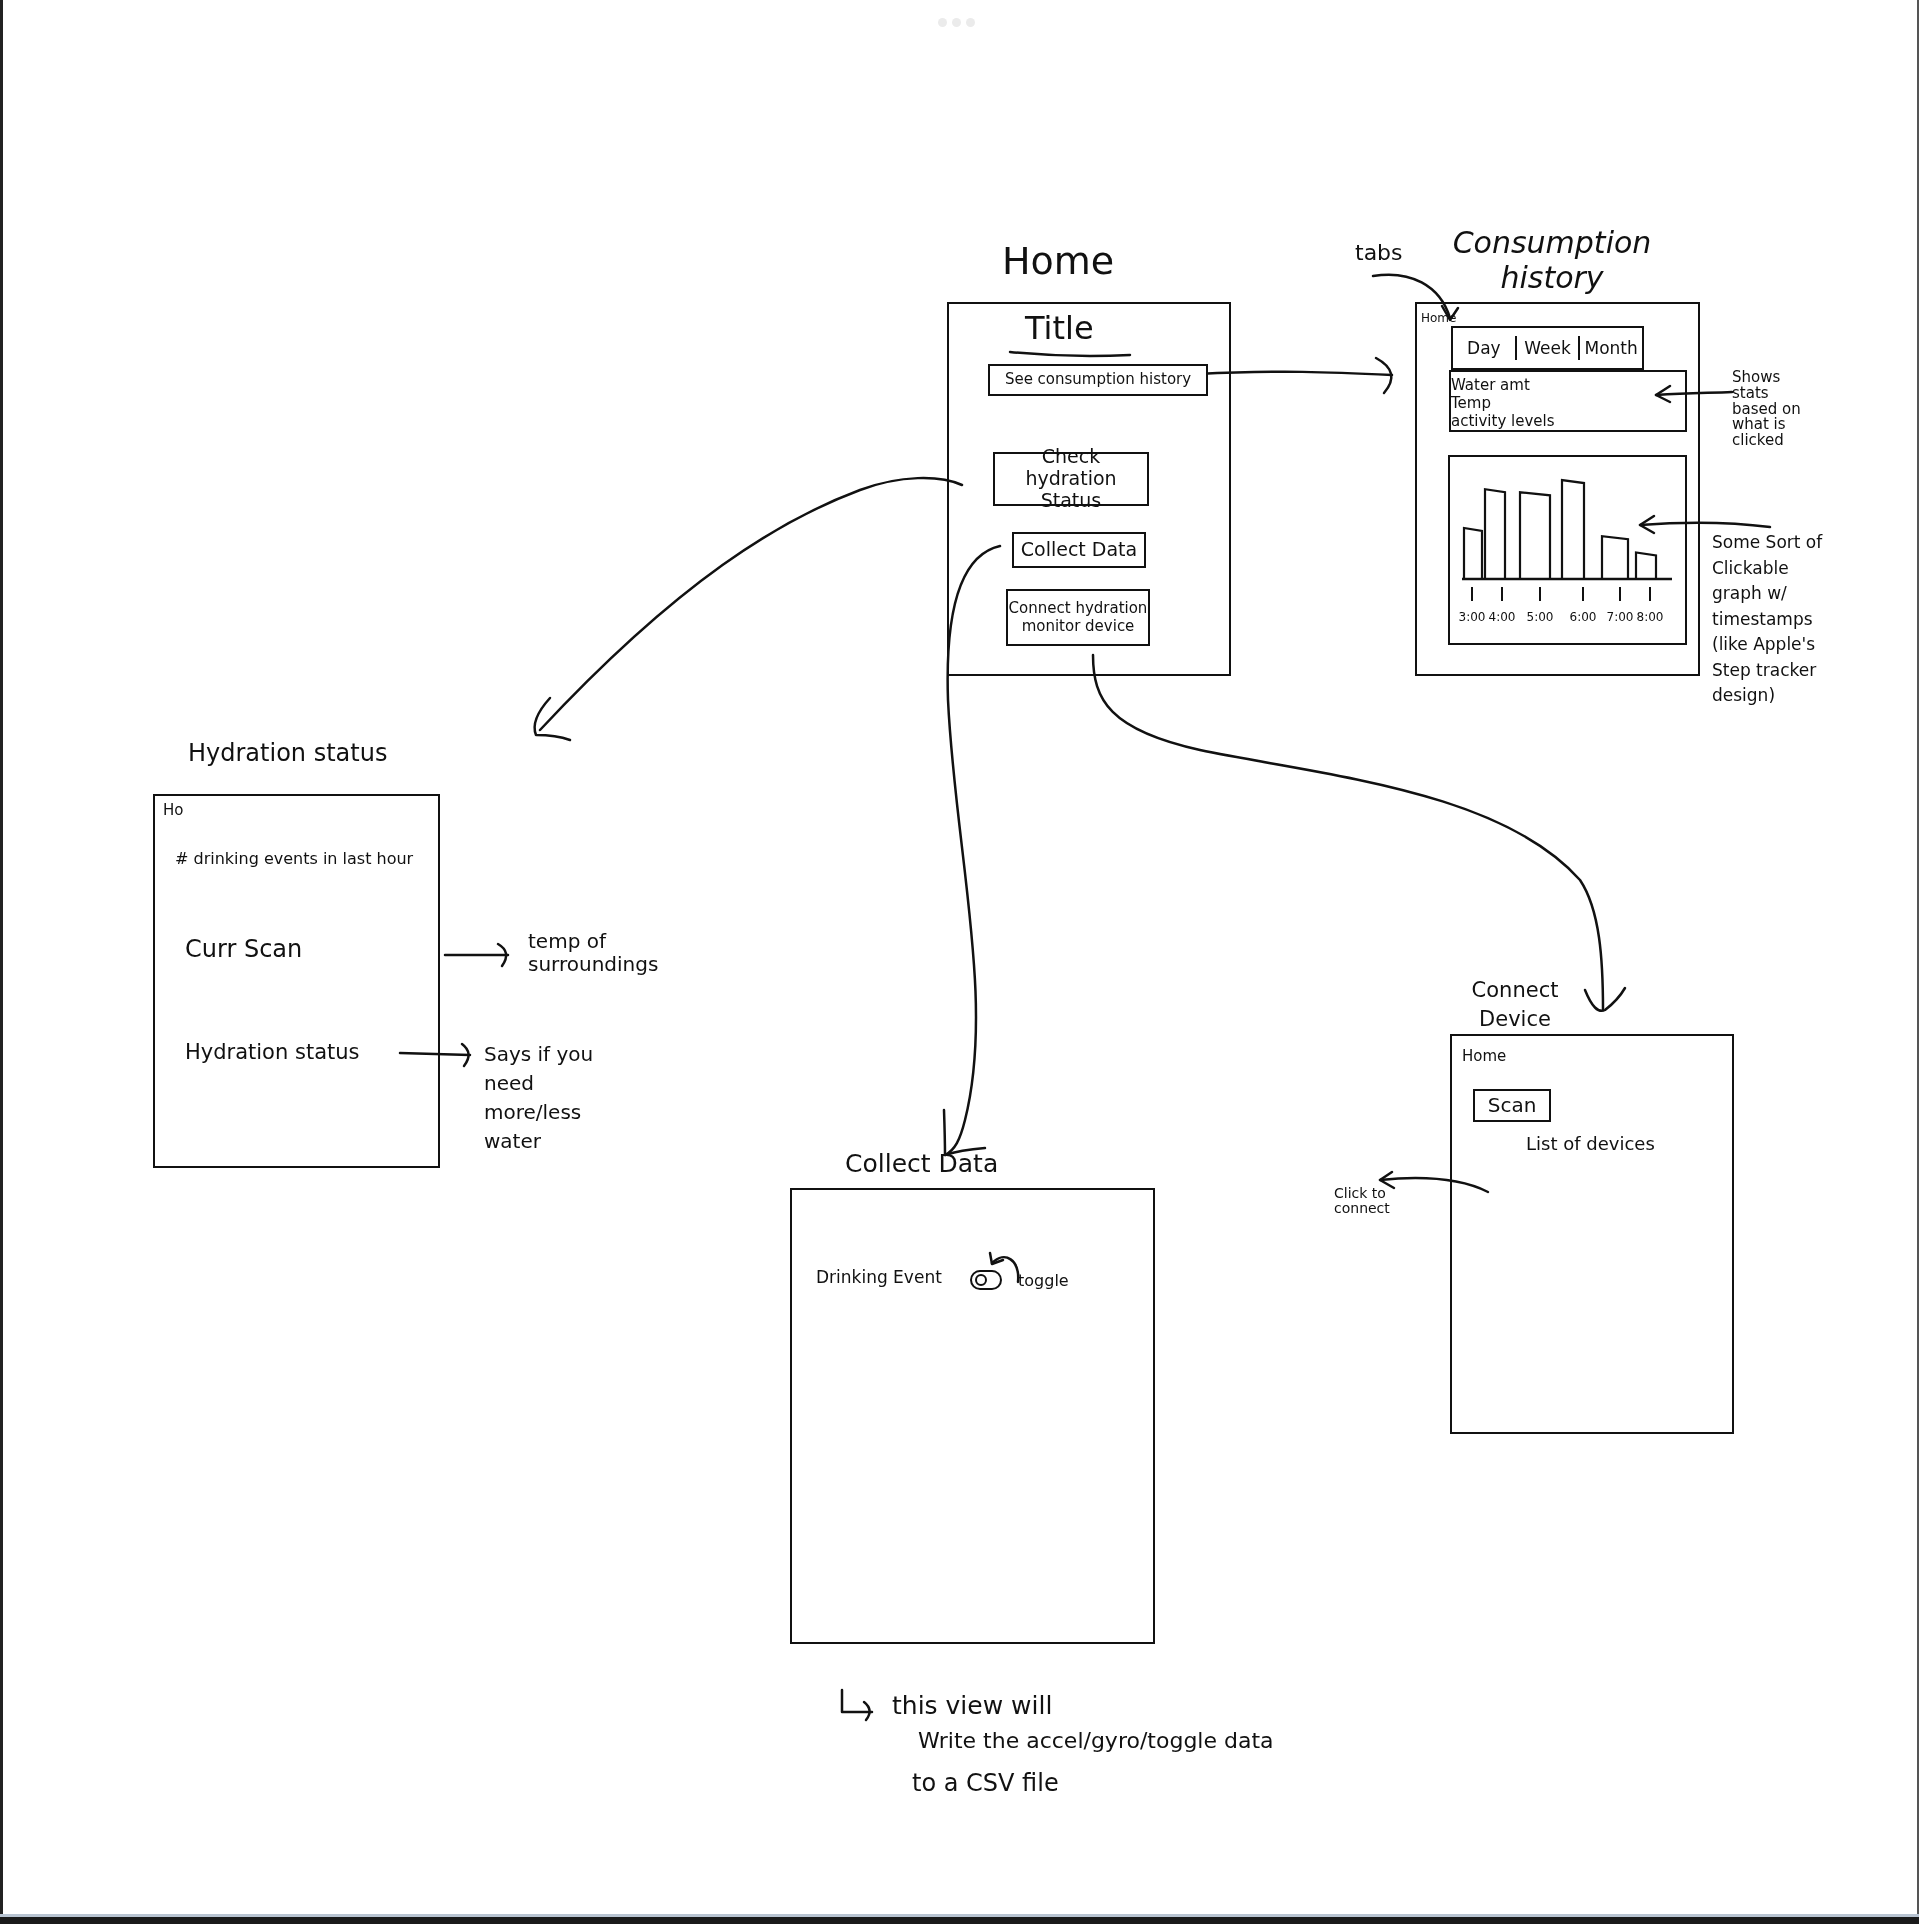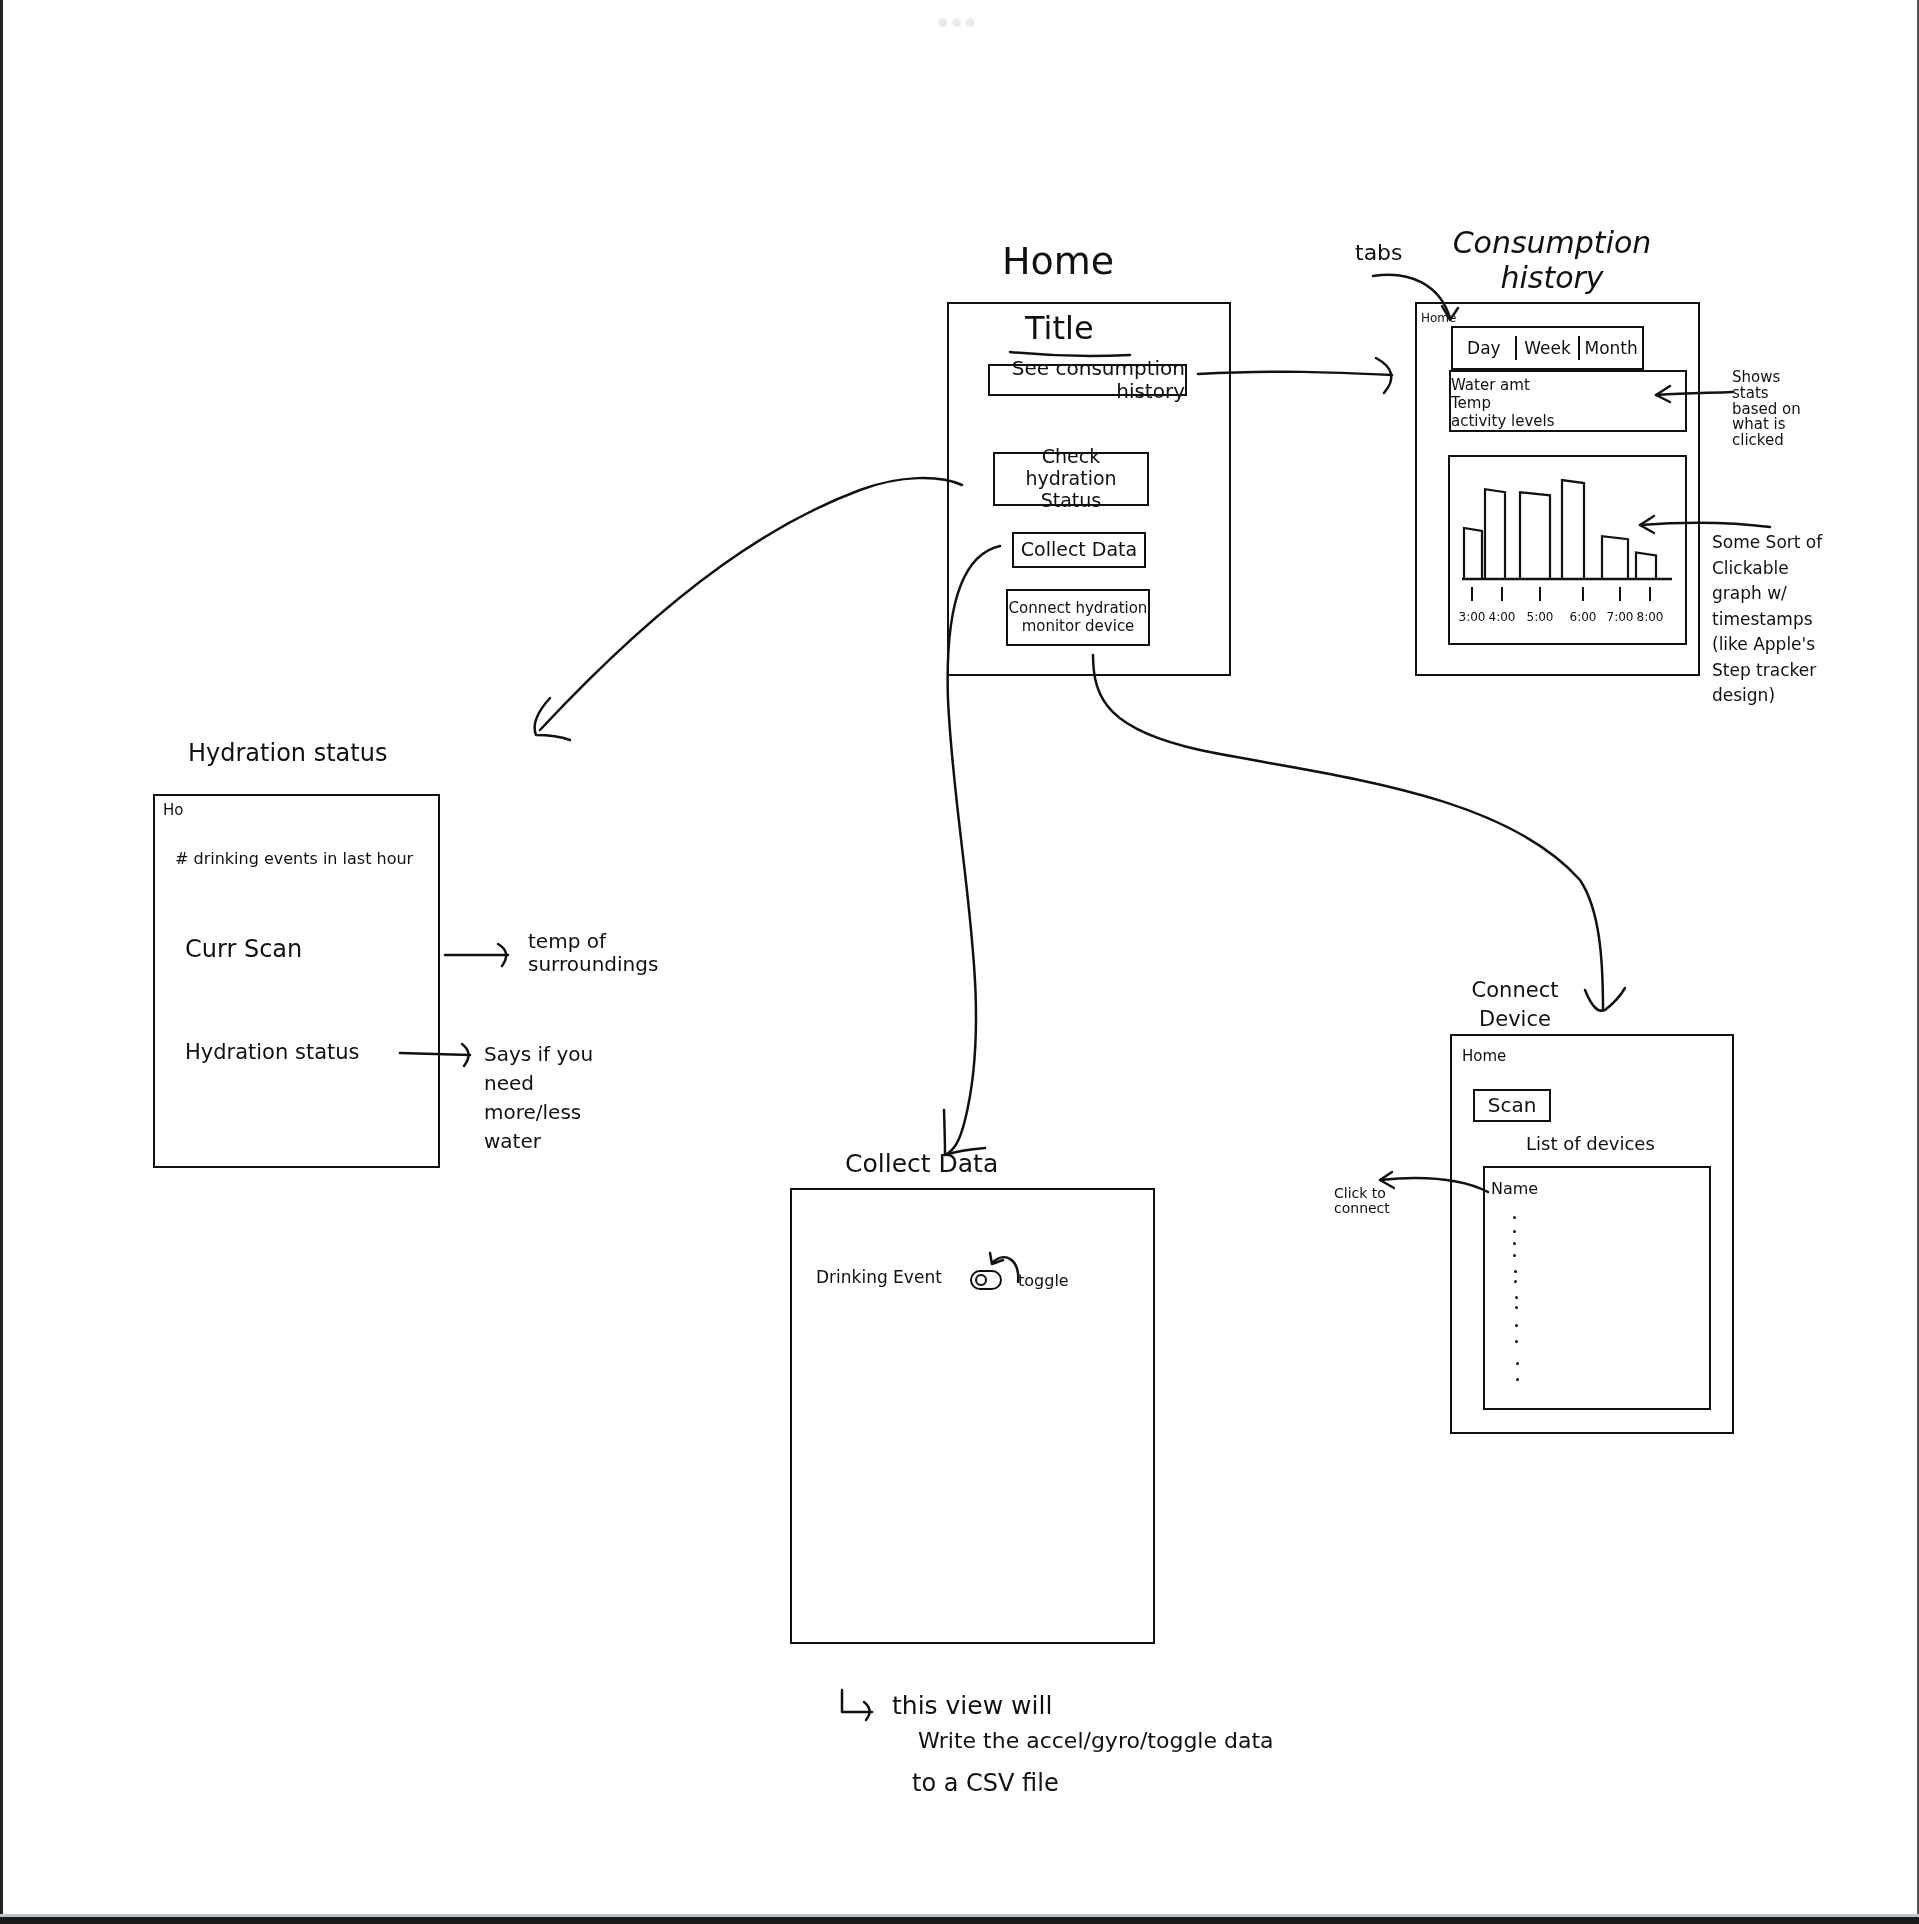--- a/index.html
+++ b/index.html
@@ -74,21 +74,21 @@
 
   <path d="M842 1690 L842 1712 L872 1712"></path>
   <path d="M864 1702 Q874 1710 866 1720"></path>
 
   <path d="M1010 352 C1050 356 1090 357 1130 355"></path>
 </svg>
 
 <div class="hw" style="left:1002px; top:240px; font-size:38px;">Home</div>
 <div class="box" style="left:947px; top:302px; width:284px; height:374px;">
   <div class="hw" style="left:76px; top:6px; font-size:32px;">Title</div>
-  <div class="btn" style="left:39px; top:60px; width:199px; height:32px; font-size:20px;text-align:right;">See consumption history</div>
+  <div class="btn" style="left:39px; top:60px; width:220px; height:32px; font-size:15px;">See consumption history</div>
   <div class="btn" style="left:44px; top:148px; width:156px; height:54px; white-space:normal;">Check hydration Status</div>
   <div class="btn" style="left:63px; top:228px; width:134px; height:36px;">Collect Data</div>
   <div class="btn" style="left:57px; top:285px; width:144px; height:57px; font-size:15px; white-space:normal;">Connect hydration monitor device</div>
 </div>
 
 <div class="hw" style="left:1355px; top:240px; font-size:22px;">tabs</div>
 <div class="hw" style="left:1452px; top:226px; font-size:30px; white-space:normal; width:200px; text-align:center;font-style:italic;">
   <span>Consumption history</span>
 </div>
 <div class="box" style="left:1415px; top:302px; width:285px; height:374px;">
@@ -154,29 +154,14 @@
   <div class="hw" style="left:892px; top:1692px; font-size:25px;">this view will</div>
   <div class="hw" style="left:918px; top:1728px; font-size:22px;">Write the accel/gyro/toggle data</div>
   <div class="hw" style="left:912px; top:1770px; font-size:24px;">to a CSV file</div>
 </div>
 
 <div class="hw" style="left:1470px; top:976px; font-size:21px; white-space:normal; width:90px; text-align:center; line-height:1.4;">Connect Device</div>
 <div class="box" style="left:1450px; top:1034px; width:284px; height:400px;">
   <div class="hw" style="left:10px; top:12px; font-size:15px; cursor:pointer;">Home</div>
   <div class="btn" style="left:21px; top:53px; width:78px; height:33px; font-size:20px;">Scan</div>
   <div class="hw" style="left:74px; top:98px; font-size:18px;">List of devices</div>
-  <div class="listbox" style="left:31px; top:130px; width:228px; height:244px;">
-    <div class="hw" style="left:6px; top:12px; font-size:16px; cursor:pointer;">Name</div>
-    <div class="vdot" style="left:28px; top:48px;"></div>
-    <div class="vdot" style="left:28px; top:62px;"></div>
-    <div class="vdot" style="left:28px; top:74px;"></div>
-    <div class="vdot" style="left:28px; top:86px;"></div>
-    <div class="vdot" style="left:29px; top:102px;"></div>
-    <div class="vdot" style="left:29px; top:112px;"></div>
-    <div class="vdot" style="left:30px; top:128px;"></div>
-    <div class="vdot" style="left:30px; top:138px;"></div>
-    <div class="vdot" style="left:30px; top:156px;"></div>
-    <div class="vdot" style="left:30px; top:172px;"></div>
-    <div class="vdot" style="left:31px; top:194px;"></div>
-    <div class="vdot" style="left:31px; top:210px;"></div>
-  </div>
 </div>
 <div class="hw" style="left:1334px; top:1186px; font-size:14px; white-space:normal; width:80px; line-height:1.1;">Click to connect</div>
 
 </body></html>

